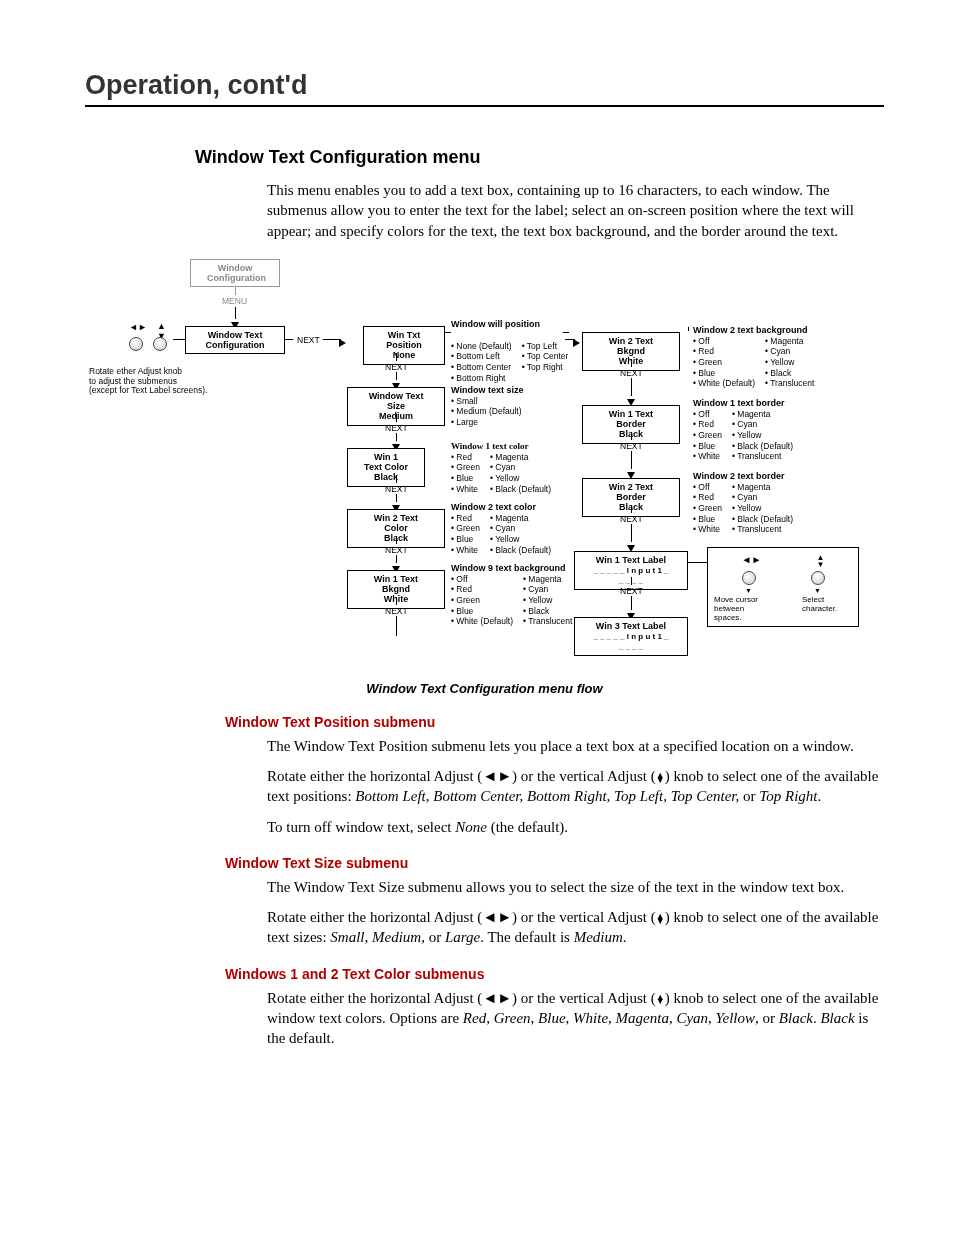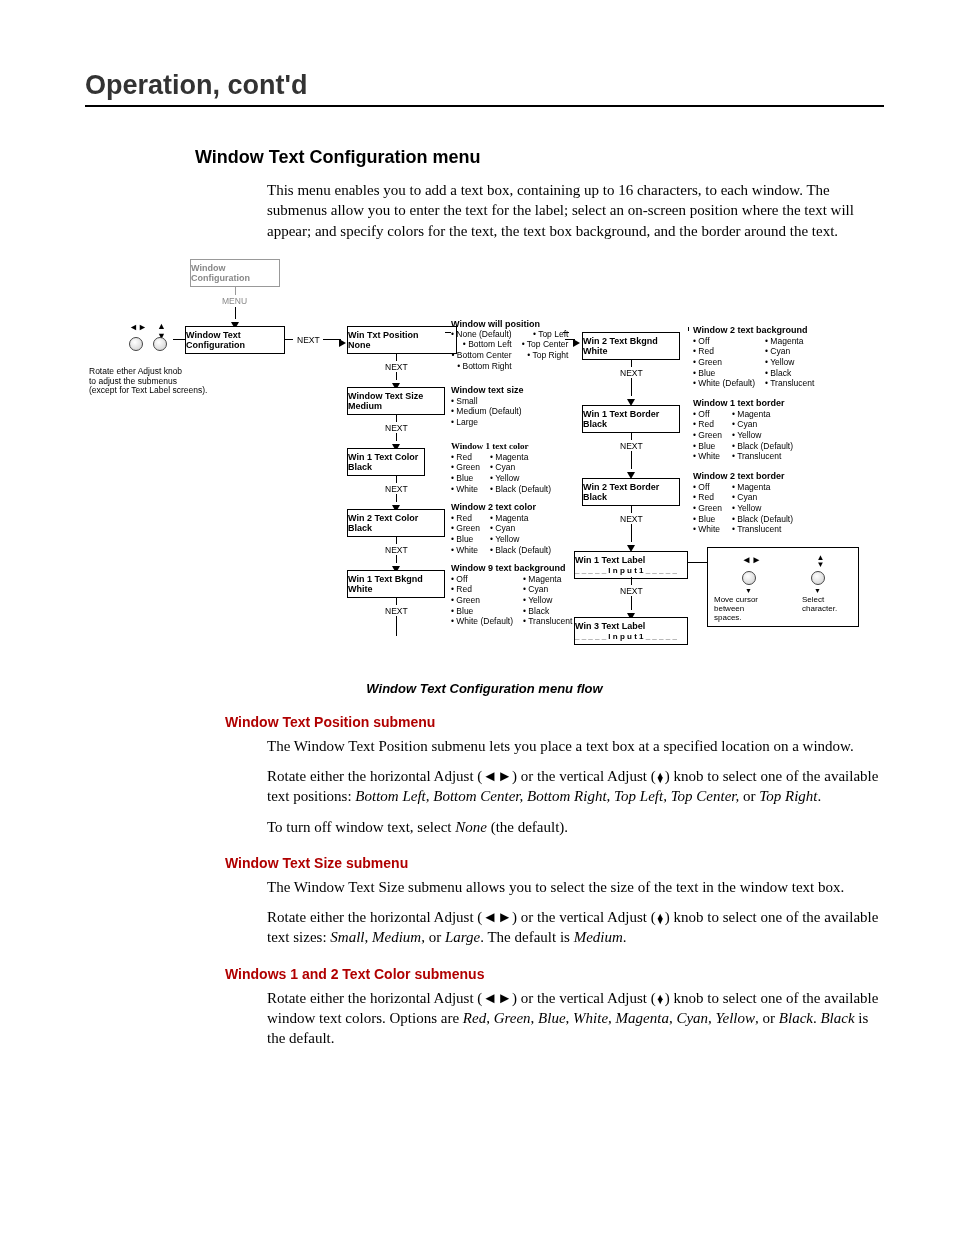--- a/index.html
+++ b/index.html
@@ -10,21 +10,21 @@
   .h2 { font-family: Verdana, Arial, sans-serif; font-weight: bold; font-size: 18px; margin-left: 110px; margin-bottom: 12px; }
   .h3 { font-family: Verdana, Arial, sans-serif; font-weight: bold; font-size: 14px; color: #b00000; margin-left: 140px; margin-top: 18px; margin-bottom: 6px; }
   .body-p { font-size: 15px; line-height: 1.35; margin-left: 182px; margin-bottom: 10px; }
   .caption { font-family: Verdana, Arial, sans-serif; font-weight: bold; font-style: italic; font-size: 13px; text-align: center; margin-top: 22px; }
   .footer { margin-top: 36px; font-family: Arial, sans-serif; font-size: 13px; }
   .footer .pn { font-weight: bold; margin-right: 16px; }
   .footer .ft { font-weight: bold; }
   .em { font-style: italic; }
   .diagram-wrap { margin-top: 18px; margin-bottom: 6px; }
   .diagram { position: relative; width: 800px; height: 400px; font-family: Arial, Helvetica, sans-serif; font-size: 9px; margin-left: 0px; }
-  .box { position: absolute; border: 1px solid #000; background: #fff; text-align: left; padding: 3px 0; line-height: 1.15; }
+  .box { position: absolute; border: 1px solid #000; background: #fff; text-align: center; padding: 3px 16px; line-height: 1.15; }
   .box .t { font-weight: bold; }
   .box .v { font-weight: bold; }
   .note { position: absolute; font-size: 8.5px; line-height: 1.15; }
   .head { position: absolute; font-weight: bold; font-size: 9px; }
   .opts { position: absolute; font-size: 8.5px; line-height: 1.25; }
   .col2 { display: flex; gap: 10px; }
   .col2 > div { white-space: nowrap; }
   .knob { width: 14px; height: 14px; border: 1px solid #444; border-radius: 50%; background: radial-gradient(circle at 40% 35%, #fff, #ccc); display: inline-block; }
   .darrow { font-size: 13px; position: absolute; }
   .darrow::before { content: ""; display: inline-block; border-left: 4px solid transparent; border-right: 4px solid transparent; border-top: 7px solid #000; }
@@ -67,21 +67,21 @@
       <div class="box" style="left:100px; top:67px; width:100px;">
         <span class="t" style="white-space:pre-line;">Window Text
 Configuration</span>
       </div>
       <div class="hline" style="left:88px; top:80px; width:12px;"></div>
       <div class="hline" style="left:200px; top:80px; width:8px;"></div>
       <div class="tiny" style="left:212px; top:76px;">NEXT</div>
       <div class="hline" style="left:238px; top:80px; width:18px;"></div>
       <div class="rarrow" style="left:254px; top:76px;"></div>
 
-      <div class="box" style="left:262px; top:67px; width:110px;"><span class="t">Win Txt Position</span><br><span class="v">None</span></div>
+      <div class="box" style="left:278px; top:67px; width:82px;"><span class="t">Win Txt Position</span><br><span class="v">None</span></div>
       <div class="vline" style="left:311px; top:94px; height:8px;"></div>
       <div class="tiny" style="left:300px; top:103px;">NEXT</div>
       <div class="vline" style="left:311px; top:113px; height:8px;"></div>
       <div class="darrow" style="left:307px; top:119px;"></div>
 
       <div class="box" style="left:262px; top:128px; width:98px;"><span class="t">Window Text Size</span><br><span class="v">Medium</span></div>
       <div class="vline" style="left:311px; top:155px; height:8px;"></div>
       <div class="tiny" style="left:300px; top:164px;">NEXT</div>
       <div class="vline" style="left:311px; top:174px; height:8px;"></div>
       <div class="darrow" style="left:307px; top:180px;"></div>
@@ -128,21 +128,21 @@
       <div class="darrow" style="left:542px; top:349px;"></div>
 
       <div class="box" style="left:489px; top:358px; width:114px;"><span class="t">Win 3 Text Label</span><br><span class="v" style="font-size:8px;">_ _ _ _ _ I n p u t 1 _ _ _ _ _</span></div>
 
       <div class="hline" style="left:360px; top:73px; width:6px;"></div>
       <div class="hline" style="left:478px; top:73px; width:6px;"></div>
       <div class="hline" style="left:480px; top:80px; width:10px;"></div>
       <div class="rarrow" style="left:488px; top:76px;"></div>
 
       <div class="head" style="left:366px; top:60px;">Window will position</div>
-      <div class="opts" style="left:366px; top:70px;text-align:right;">
+      <div class="opts" style="left:366px; top:82px;">
         <div class="col2">
           <div><span>• None (Default)</span><br><span>• Bottom Left</span><br><span>• Bottom Center</span><br><span>• Bottom Right</span></div>
           <div><span>• Top Left</span><br><span>• Top Center</span><br><span>• Top Right</span></div>
         </div>
       </div>
 
       <div class="head" style="left:366px; top:126px;">Window text size</div>
       <div class="opts" style="left:366px; top:137px;">
         <div><span>• Small</span><br><span>• Medium (Default)</span><br><span>• Large</span></div>
       </div>

